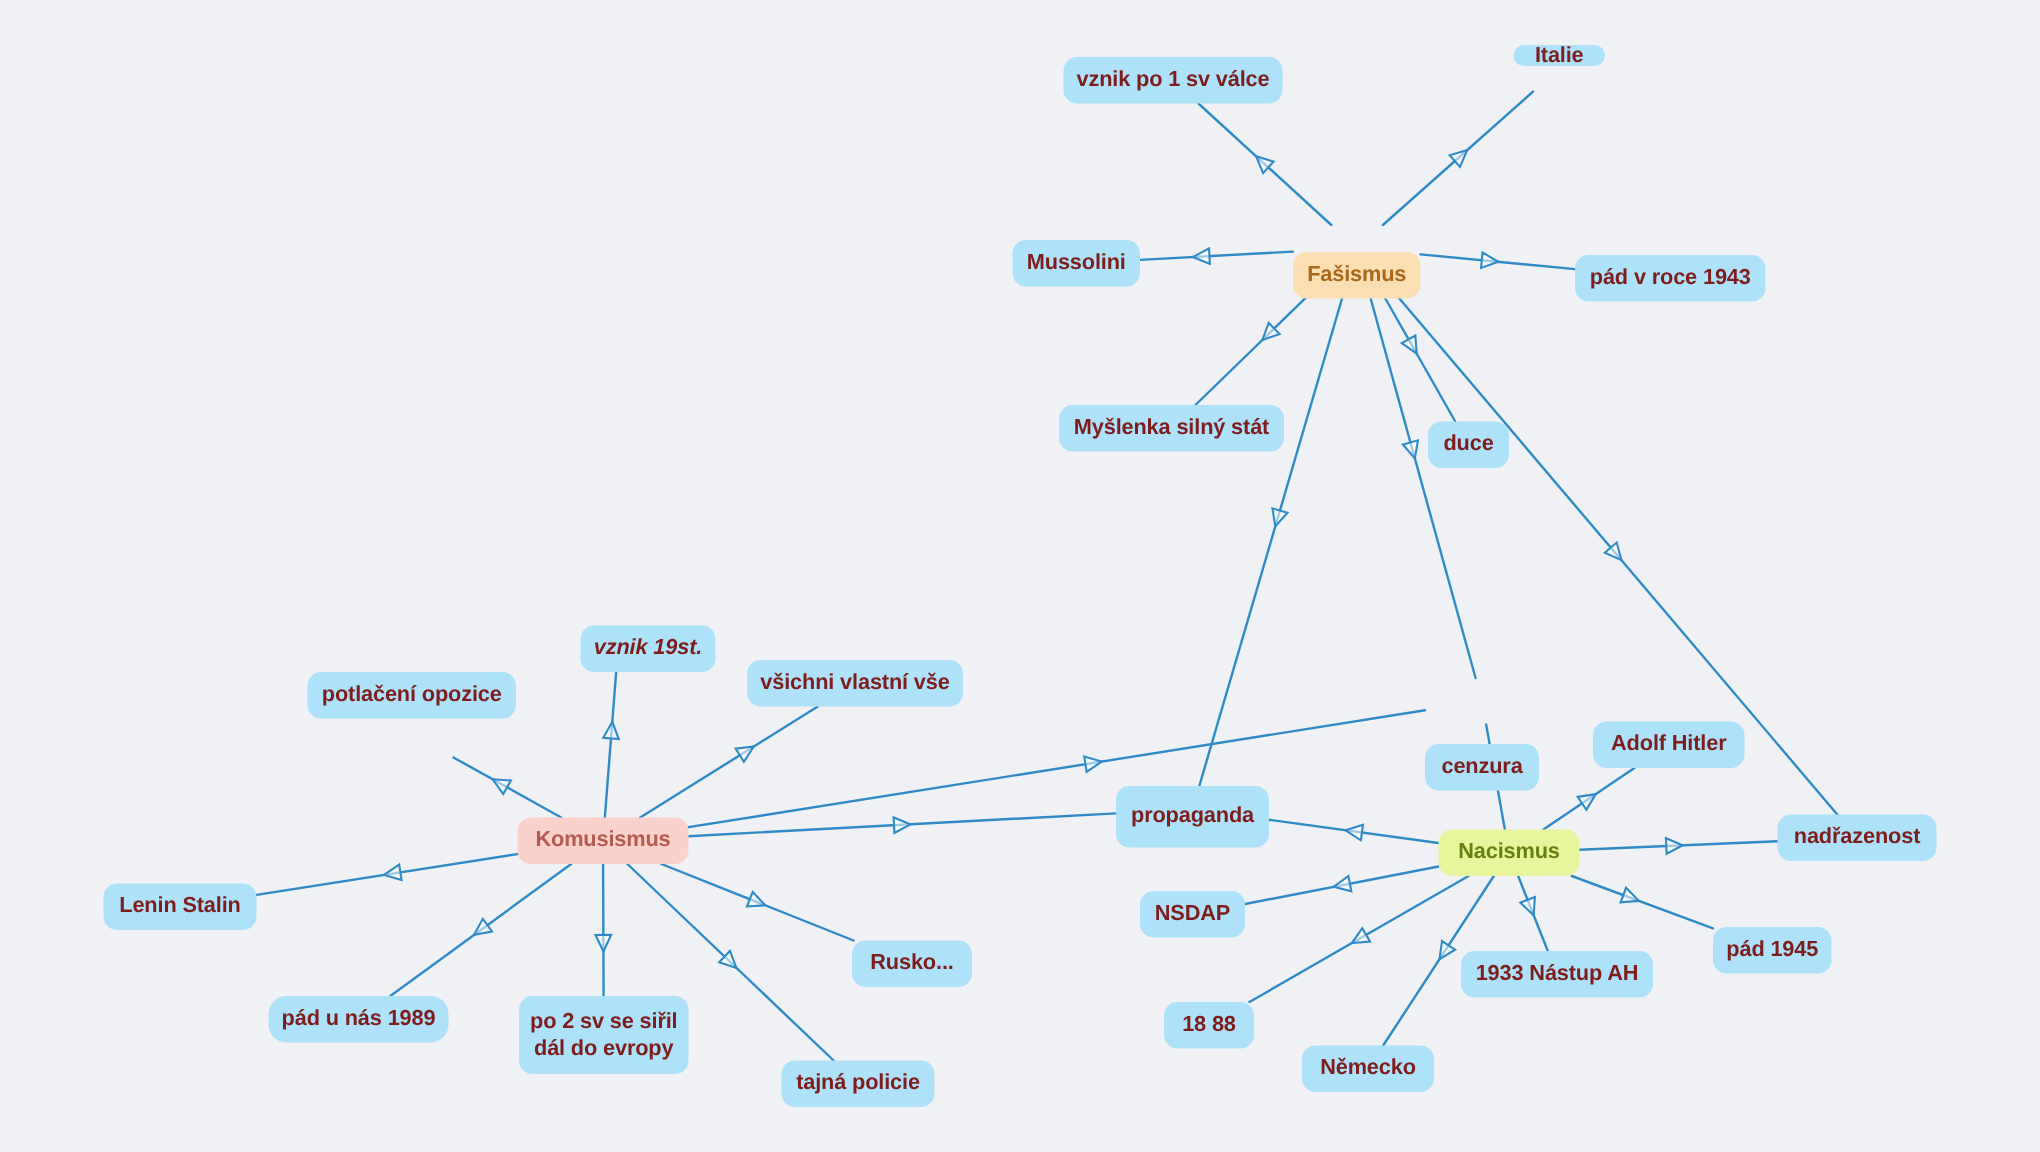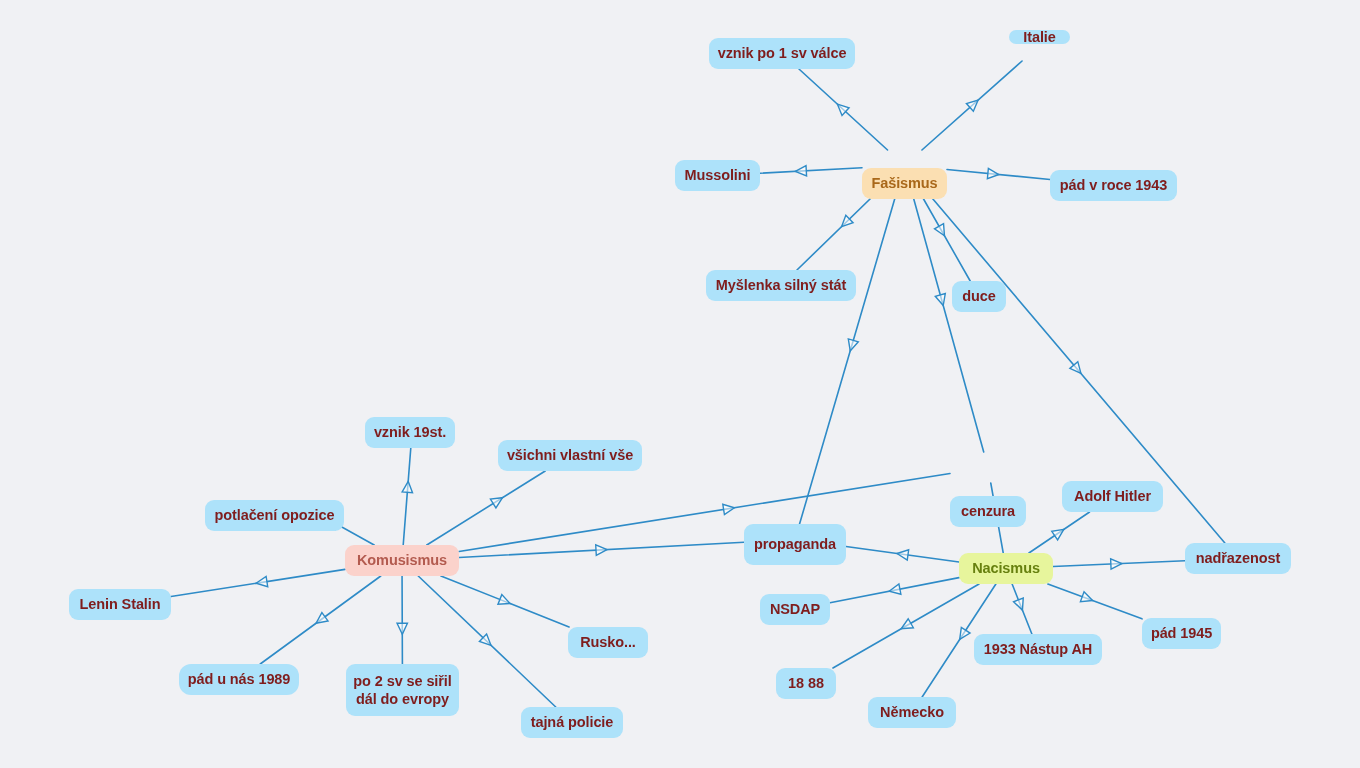--- a/index.html
+++ b/index.html
@@ -176,23 +176,23 @@
     </svg>
   <div id="node-layer">
       <div class="node root-fas" style="left: 862px; top: 150px; width: 85px; height: 31px; margin-top: 18px;">Fašismus</div>
       <div class="node leaf" style="left: 709px; top: 38px; width: 146px; height: 31px;">vznik po 1 sv válce</div>
       <div class="node leaf" style="left: 1009px; top: 30px; width: 61px; height: 14px; text-align: center;">Italie</div>
       <div class="node leaf" style="left: 675px; top: 160px; width: 85px; height: 31px;">Mussolini</div>
       <div class="node leaf" style="left: 1050px; top: 170px; width: 127px; height: 31px;">pád v roce 1943</div>
       <div class="node leaf" style="left: 706px; top: 270px; width: 150px; height: 31px;">Myšlenka silný stát</div>
       <div class="node leaf" style="left: 952px; top: 281px; width: 54px; height: 31px;">duce</div>
       <div class="node root-kom" style="left: 345px; top: 545px; width: 114px; height: 31px;">Komusismus</div>
-      <div class="node leaf" style="left: 365px; top: 417px; width: 90px; height: 31px;">vznik 19st.</div>
+      <div class="node leaf" style="left: 387px; top: 417px; width: 90px; height: 31px; font-style: italic;">vznik 19st.</div>
       <div class="node leaf" style="left: 498px; top: 440px; width: 144px; height: 31px;">všichni vlastní vše</div>
-      <div class="node leaf" style="left: 205px; top: 500px; width: 139px; height: 31px;">potlačení opozice</div>
+      <div class="node leaf" style="left: 205px; top: 448px; width: 139px; height: 31px;">potlačení opozice</div>
       <div class="node leaf" style="left: 69px; top: 589px; width: 102px; height: 31px;">Lenin Stalin</div>
       <div class="node leaf" style="left: 179px; top: 664px; width: 120px; height: 31px; border-radius: 12px;">pád u nás 1989</div>
       <div class="node leaf" style="left: 346px; top: 664px; width: 113px; height: 52px;">po 2 sv se siřil
 dál do evropy</div>
       <div class="node leaf" style="left: 521px; top: 707px; width: 102px; height: 31px;">tajná policie</div>
       <div class="node leaf" style="left: 568px; top: 627px; width: 80px; height: 31px;">Rusko...</div>
       <div class="node root-nac" style="left: 959px; top: 553px; width: 94px; height: 31px;">Nacismus</div>
       <div class="node leaf" style="left: 744px; top: 524px; width: 102px; height: 41px; text-align: right;">propaganda</div>
       <div class="node leaf" style="left: 950px; top: 452px; width: 76px; height: 31px; margin-top: 44px;">cenzura</div>
       <div class="node leaf" style="left: 1062px; top: 481px; width: 101px; height: 31px;">Adolf Hitler</div>

